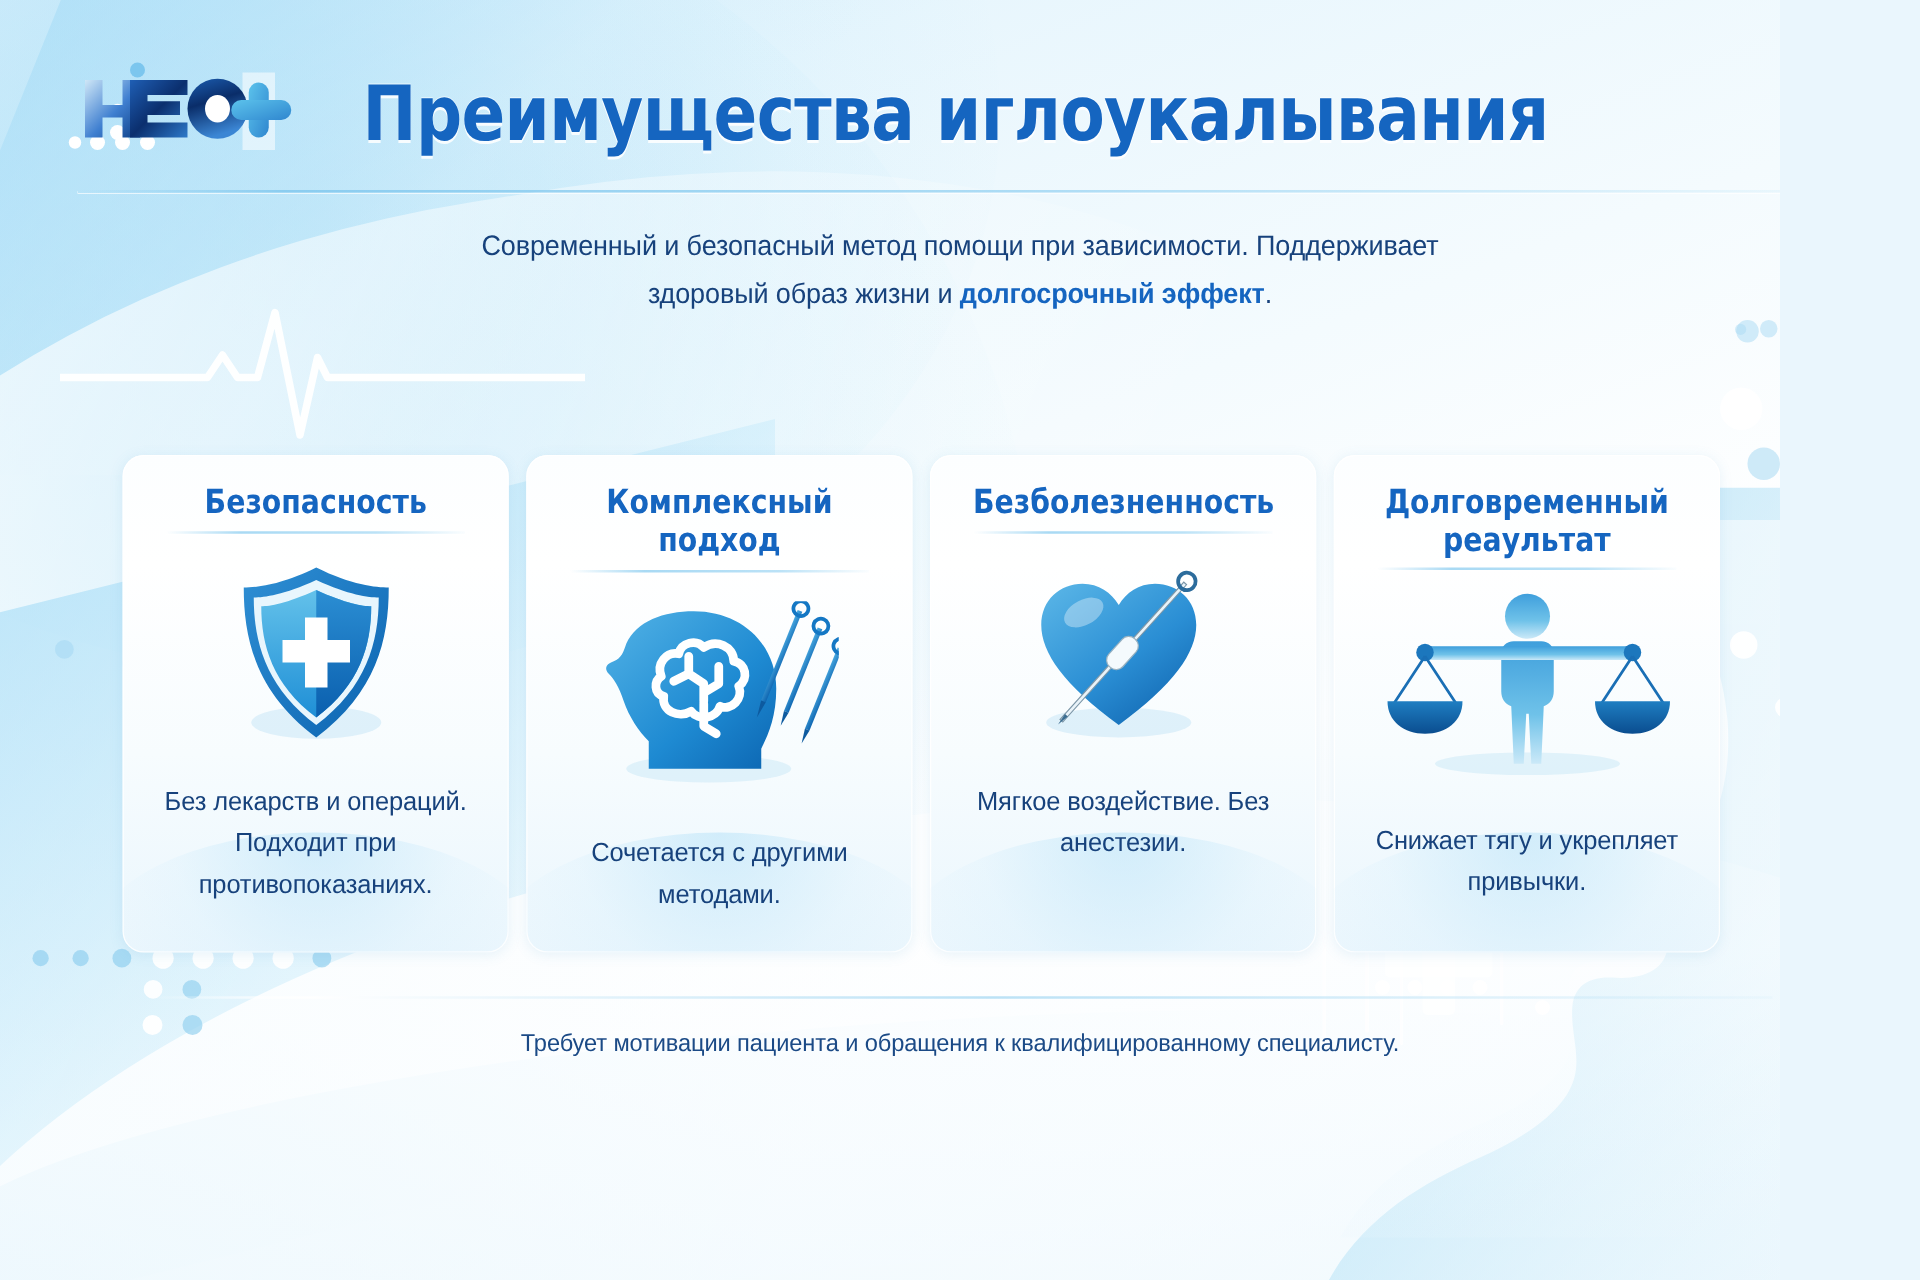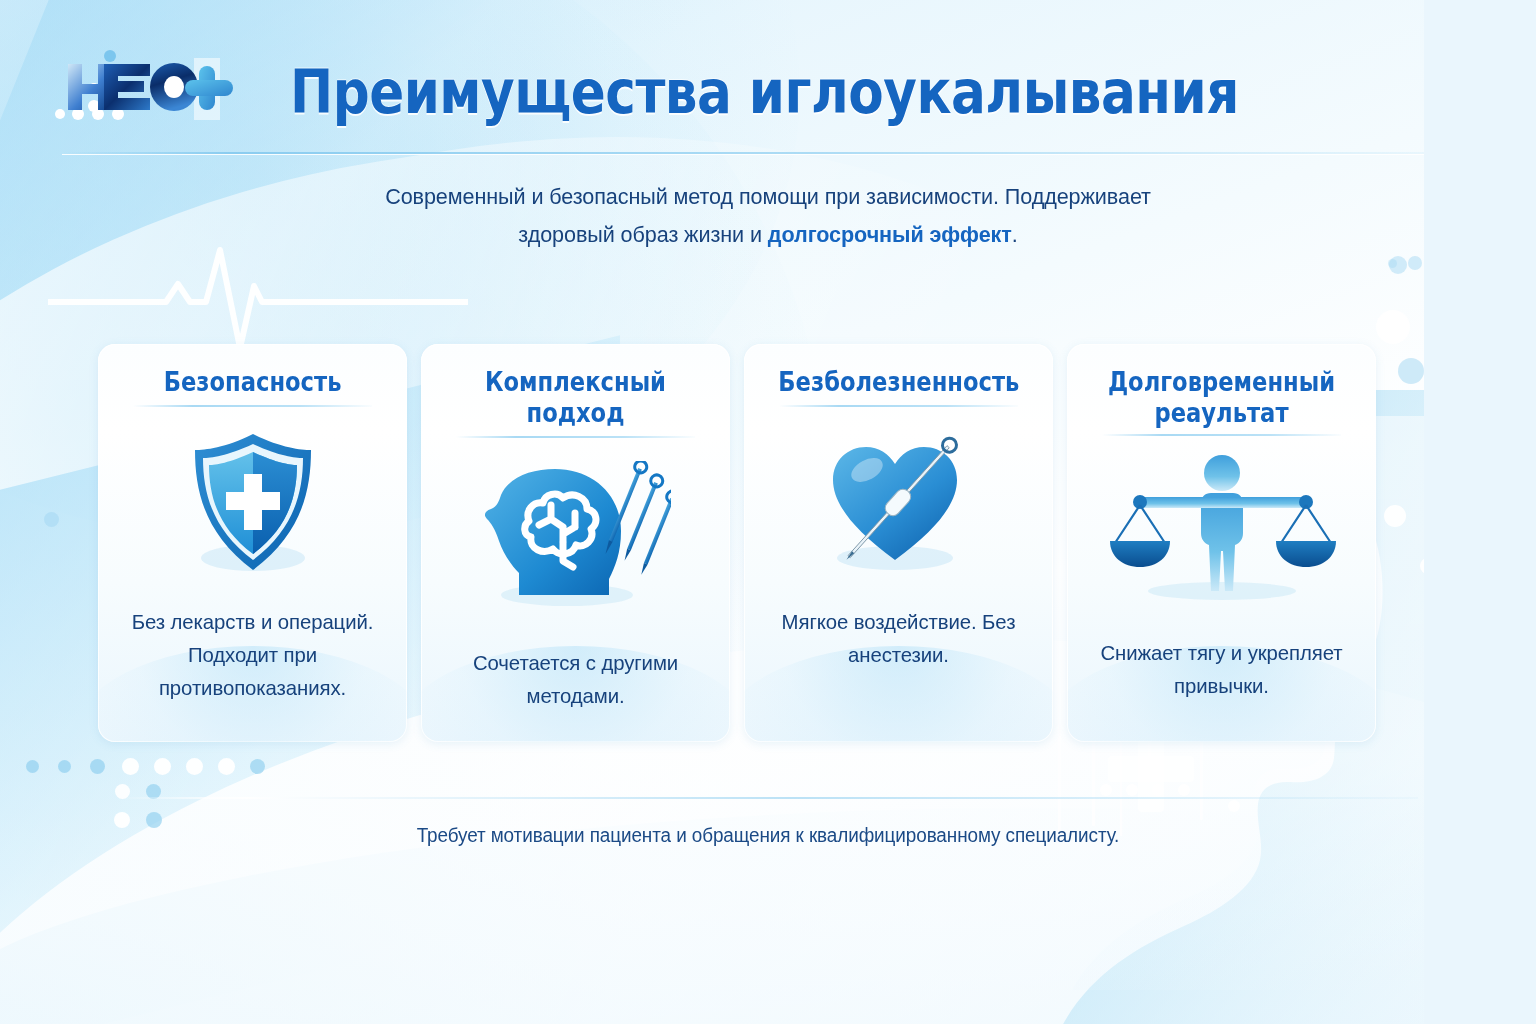--- a/index.html
+++ b/index.html
@@ -110,21 +110,21 @@
     text-align:center;
     font-size:22.5px; line-height:38px;
     color:#17427c;
     letter-spacing:-.1px;
     transform:scaleX(.96); transform-origin:center top;
   }
   .subtitle b{ color:#1565c0; font-weight:bold; }
 
   
   .cards{
-    position:absolute; left:98px; top:344px; width:1278px; height:398px;
+    position:absolute; left:98px; top:364px; width:1278px; height:398px;
     display:flex; gap:14px;
   }
   .card{
     position:relative;
     flex:1 1 0;
     border-radius:17px;
     background:linear-gradient(180deg,#fcfeff 0%, #ffffff 22%, #f7fcfe 60%, #eaf6fd 100%);
     box-shadow:0 2px 10px rgba(84,160,205,.13), 0 0 0 1px rgba(255,255,255,.9) inset;
     overflow:hidden;
     padding:22px 14px 0;

